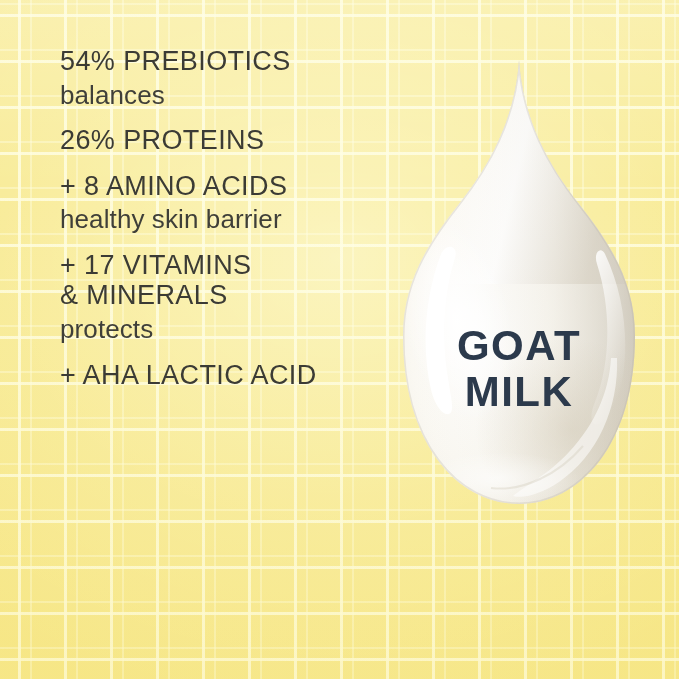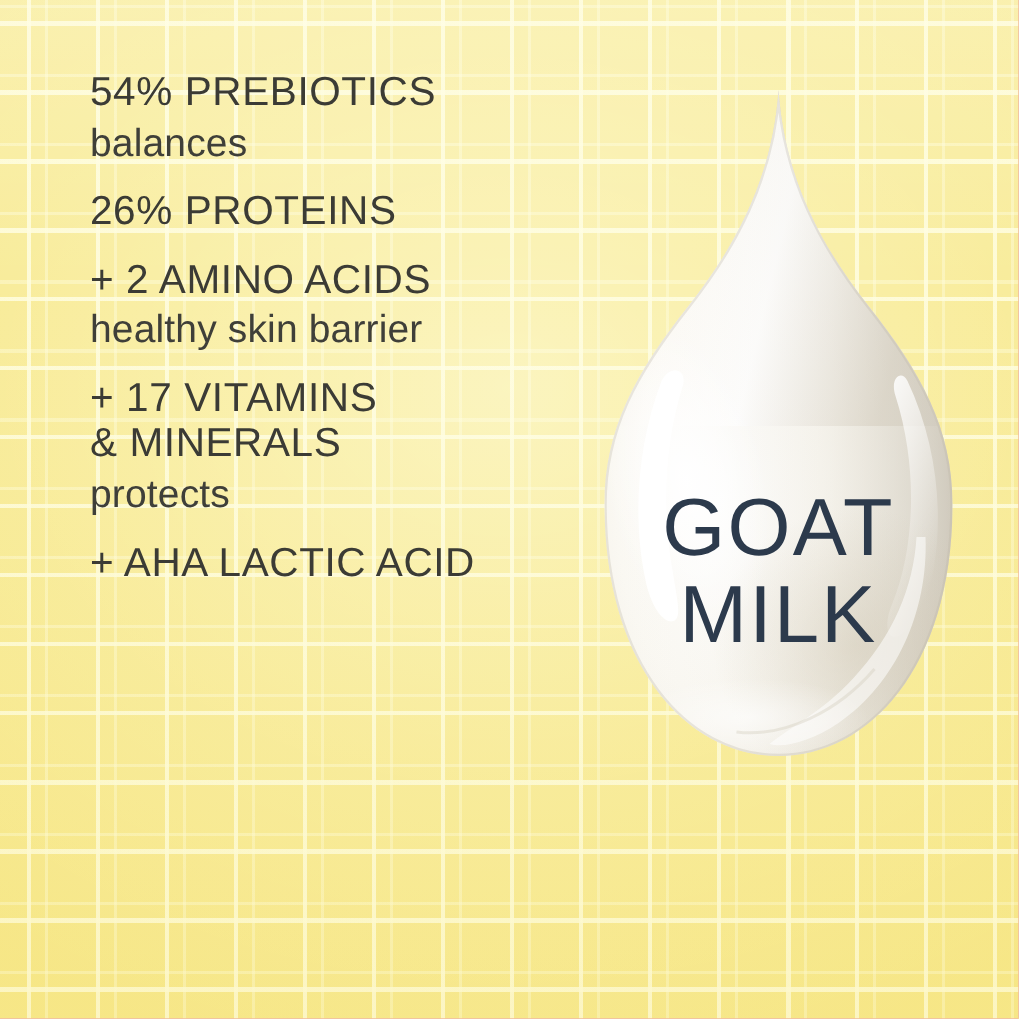--- a/index.html
+++ b/index.html
@@ -14,21 +14,21 @@
   body {
     font-family: "Liberation Sans", sans-serif;
     background: #F7E88A;
   }
 
   #poster {
     position: relative;
     width: 679px;
     height: 679px;
     overflow: hidden;
-    background-color: #d946ef;
+    background-color: #84cc16;
     padding-left: 24px;
   }
 
   
   .bg-plaid {
     position: absolute;
     inset: 0;
     background-color: #F7E88A;
     background-image:
       
@@ -111,22 +111,22 @@
     position: absolute;
     left: 373px;
     top: 325px;
     width: 292px;
     text-align: center;
     pointer-events: none;
   }
   .brand-goat,
   .brand-milk {
     font-family: "Liberation Sans", sans-serif;
-    font-size: 54px;
-    font-weight: 400;
+    font-size: 42px;
+    font-weight: 700;
     letter-spacing: 1.5px;
     color: #2C3A4C;
     line-height: 1.0;
   }
   .brand-milk { margin-top: 4px; }
   .brand-tagline {
     font-family: "Liberation Serif", serif;
     font-style: italic;
     font-size: 27px;
     letter-spacing: 0.2px;
@@ -149,21 +149,21 @@
       <div class="ing-head">54% PREBIOTICS</div>
       <div class="ing-sub">balances</div>
     </div>
 
     <div class="ingredient-block">
       <div class="ing-head">26% PROTEINS</div>
     </div>
 
 
     <div class="ingredient-block">
-      <div class="ing-head">+ 2 AMINO ACIDS</div>
+      <div class="ing-head">+ 8 AMINO ACIDS</div>
       <div class="ing-sub">healthy skin barrier</div>
     </div>
 
     <div class="ingredient-block">
       <div class="ing-head">+ 17 VITAMINS
 &amp; MINERALS</div>
       <div class="ing-sub">protects</div>
     </div>
 
     <div class="ingredient-block">

